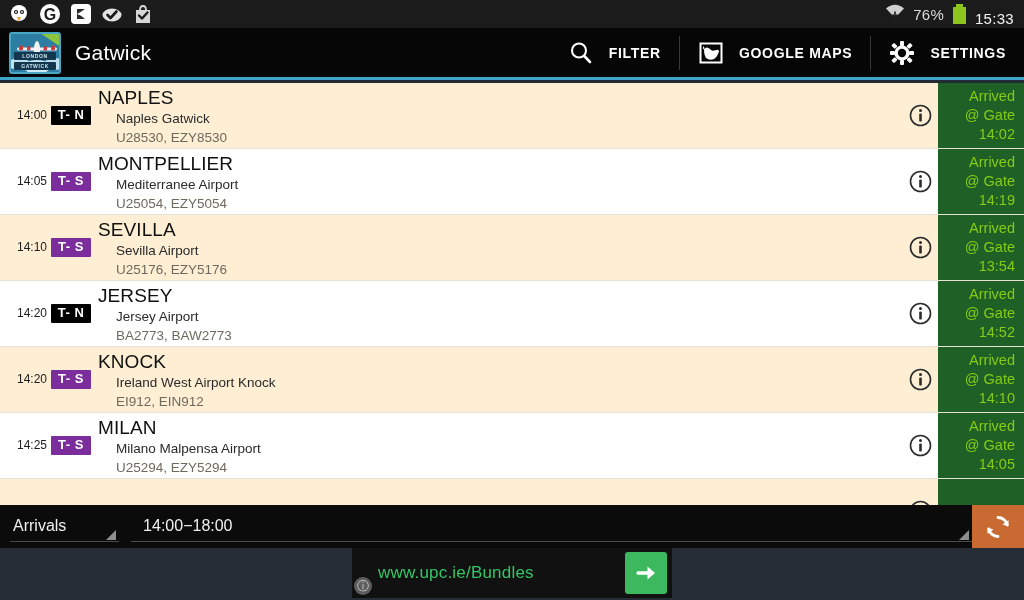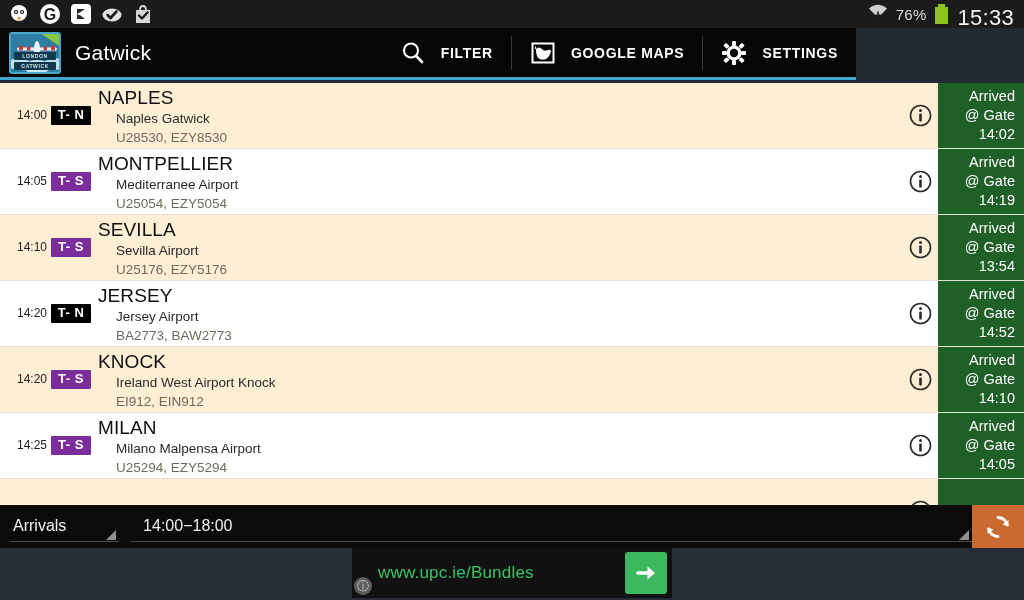--- a/index.html
+++ b/index.html
@@ -15,41 +15,41 @@
     position:absolute; left:0; top:0; width:1024px; height:28px;
     background:#1b1b1b; display:flex; align-items:center;
   }
   .sb-left { display:flex; align-items:center; gap:9px; padding-left:8px; }
   .sb-icon { width:22px; height:22px; position:relative; }
   .sb-right {
     margin-left:auto; display:flex; align-items:center; gap:7px;
     padding-right:10px; color:#e9e9e9;
   }
   .sb-batt-pct { font-size:15px; color:#dcdcdc; letter-spacing:.2px; }
-  .sb-clock { font-size:22px; color:#f2f2f2; letter-spacing:.3px;margin-top:8px; }
+  .sb-clock { font-size:15px; color:#f2f2f2; letter-spacing:.3px;margin-top:8px; }
   .batt {
     width:17px; height:21px; border:0; background:#1b1b1b;
     position:relative;
   }
   .batt i {
     position:absolute; left:2px; top:3px; width:13px; height:17px;
     background:#8fc31f; display:block;
   }
   .batt:before{
     content:""; position:absolute; left:5px; top:0px; width:7px; height:3px;
     background:#8fc31f;
   }
 
   
   .ic-bird { background:transparent; }
   .ic-bird svg, .ic-g svg, .ic-s svg, .ic-check svg, .ic-bag svg { display:block; }
 
   
   .actionbar {
-    position:absolute; left:0; top:28px; width:856px; height:52px;
+    position:absolute; left:0; top:28px; width:1024px; height:52px;
     background:#060606; display:flex; align-items:center;
     border-bottom:3px solid #3ea6c8;
   }
   .logo {
     width:52px; height:42px; margin-left:9px; border:2px solid #4aa7c4;
     border-radius:3px; overflow:hidden; position:relative;
     background:linear-gradient(#1a4b63 0%, #2d7da0 45%, #3f93b4 100%);
     flex:0 0 auto;
   }
   .logo .sky { position:absolute; inset:0; }
@@ -114,21 +114,21 @@
   }
   .f-codes {
     font-size:13.5px; color:#6e6a5e; line-height:1.35; padding-left:18px;
   }
   .c-info {
     width:36px; flex:0 0 auto; display:flex; align-items:center;
     justify-content:center;
   }
   .info-ic { width:23px; height:23px; display:block; }
   .c-status {
-    width:86px; flex:0 0 auto; background:#1f6026; color:#ffffff;
+    width:86px; flex:0 0 auto; background:#1f6026; color:#84cc16;
     display:flex; flex-direction:column; align-items:flex-end;
     justify-content:center; text-align:right; padding-right:9px;
     font-size:14.5px; line-height:1.32;
   }
 
   
   .bottombar {
     position:absolute; left:0; top:505px; width:1024px; height:43px;
     background:#0b0b0b; display:flex; align-items:stretch;
   }

